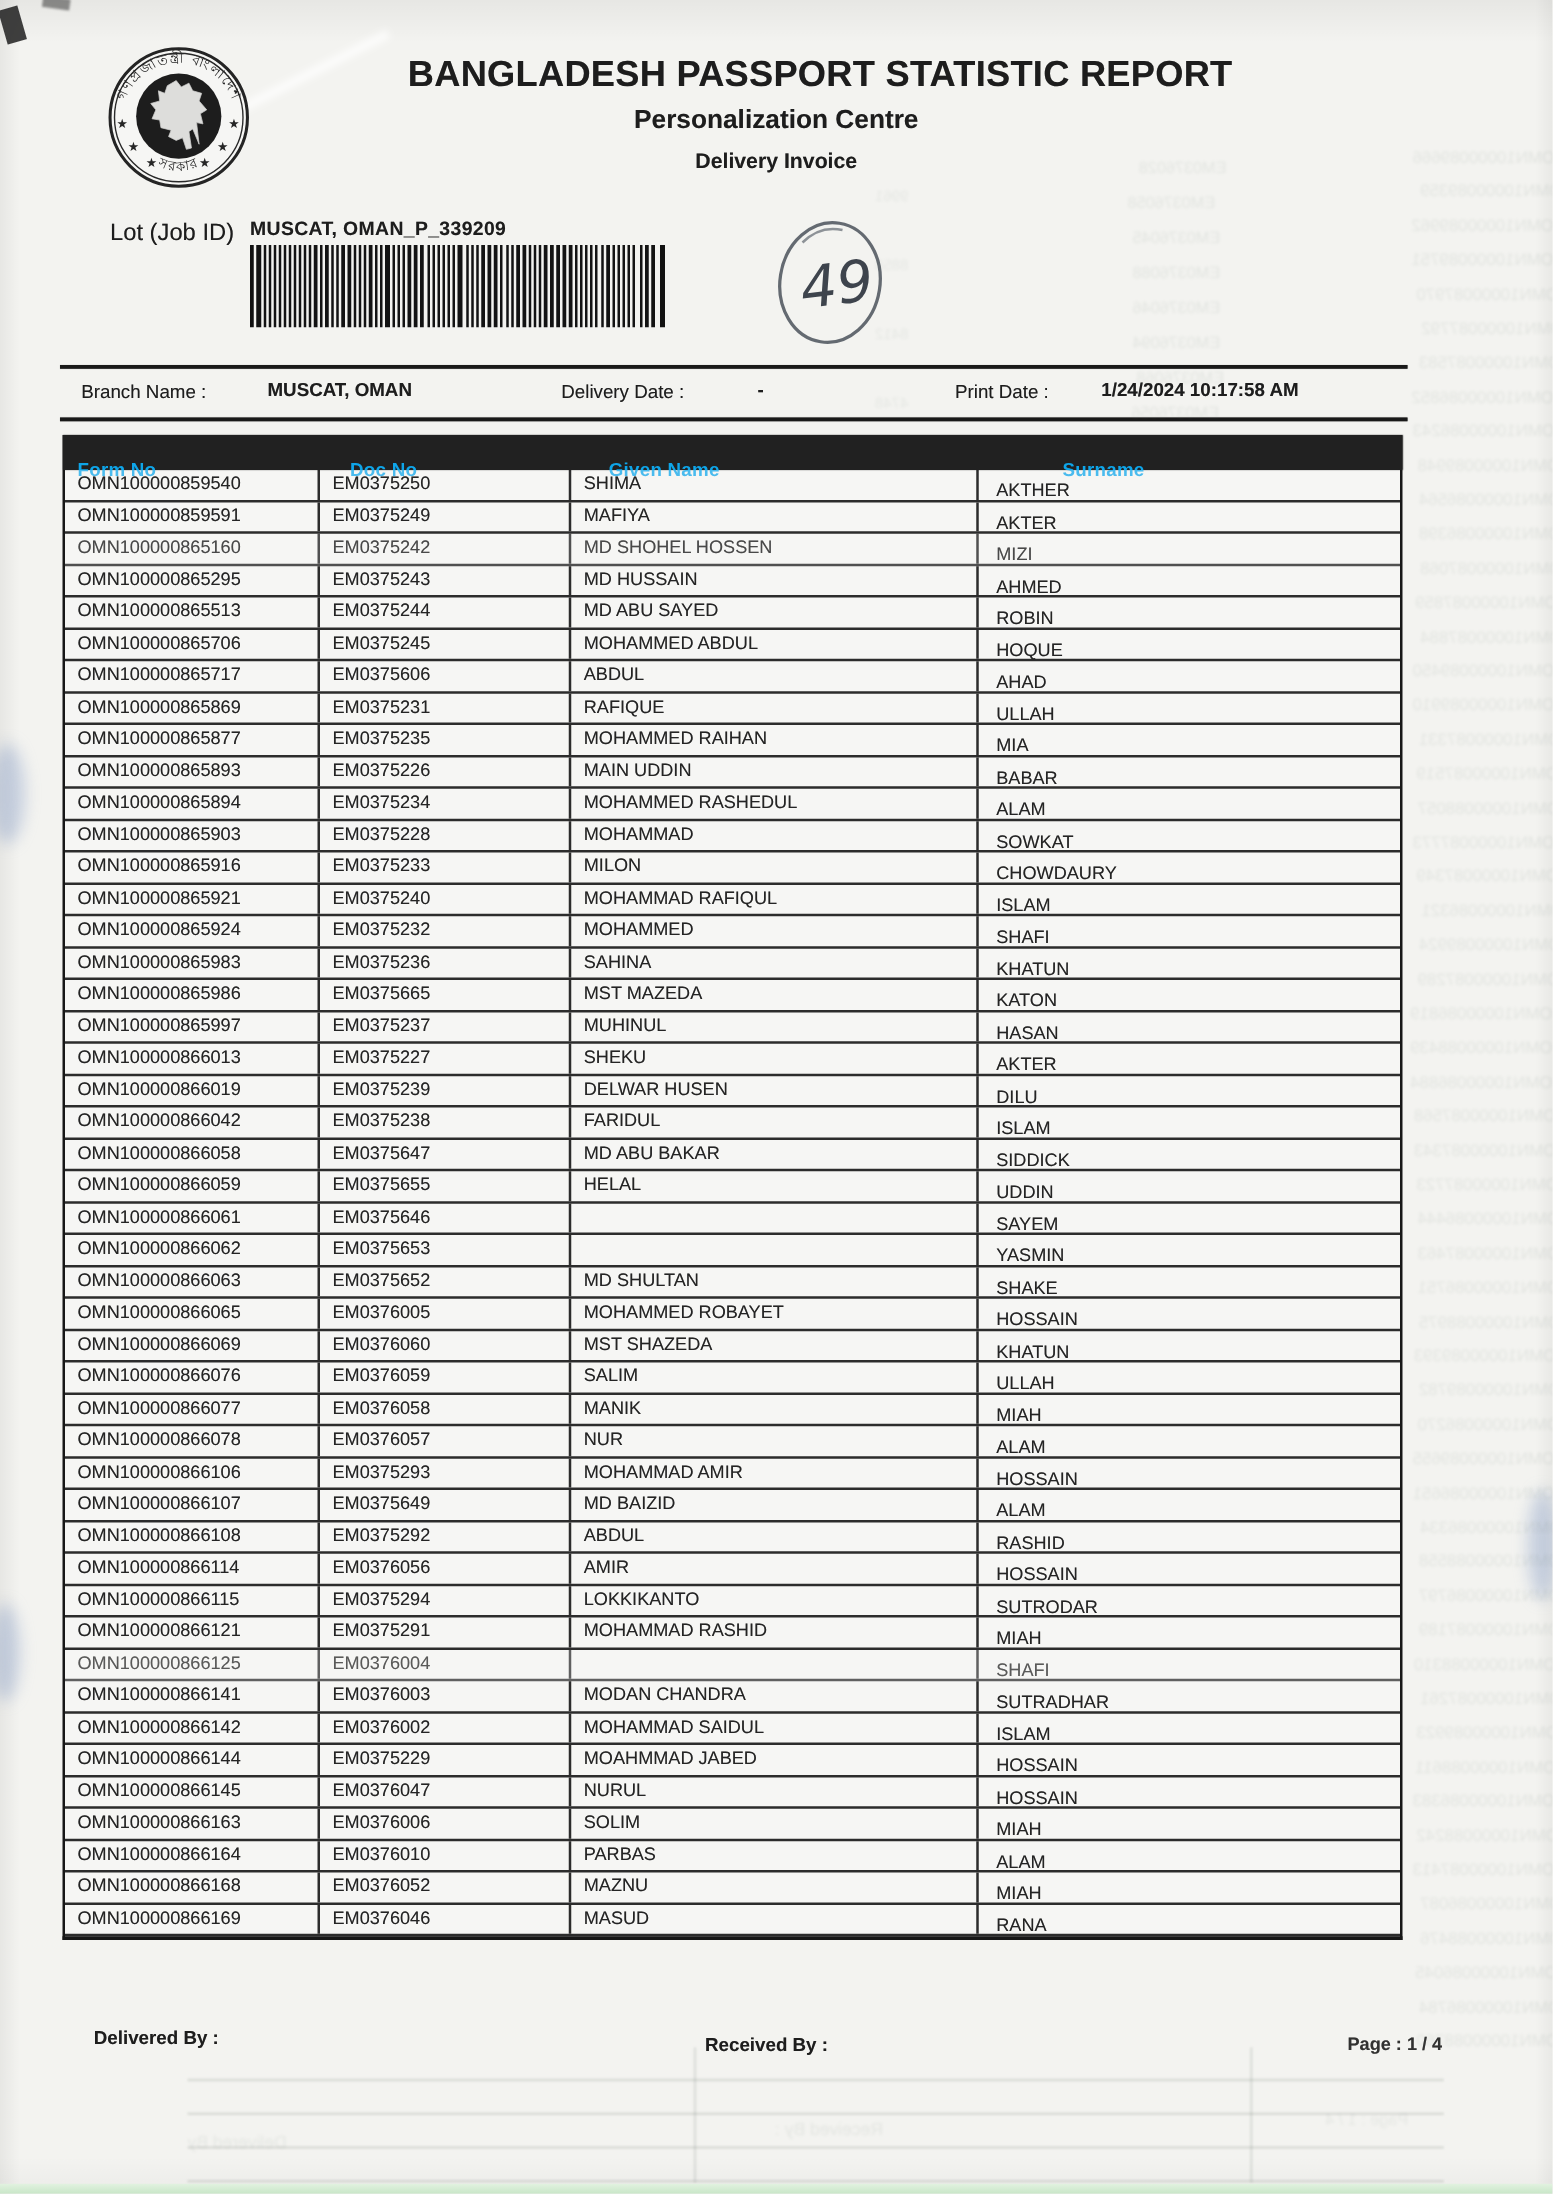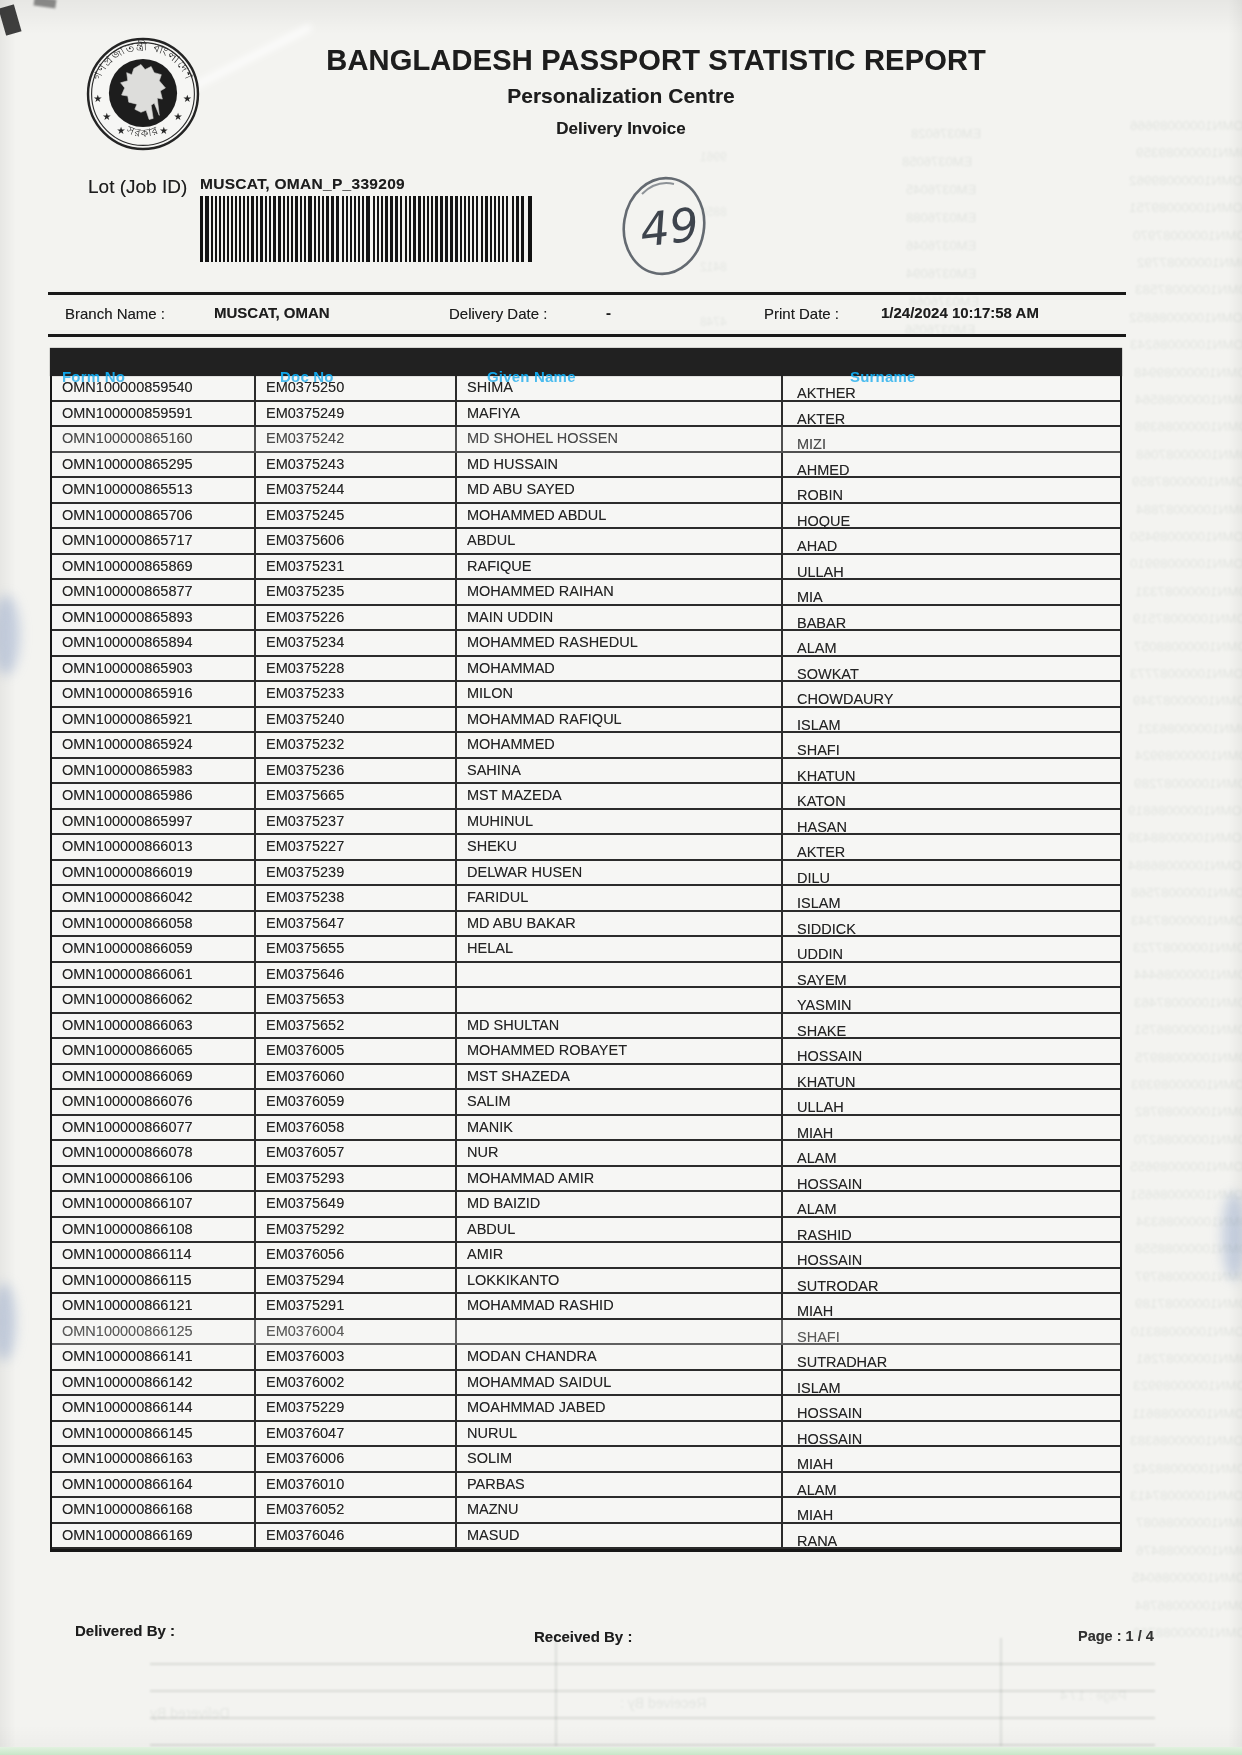--- a/index.html
+++ b/index.html
@@ -474,21 +474,21 @@
       </div>
       <div class="row">
         <div class="cell c0">OMN100000866169</div>
         <div class="cell c1">EM0376046</div>
         <div class="cell c2">MASUD</div>
         <div class="cell c3">RANA</div>
       </div>
     </div>
 
   <div class="abs ink foot" style="left:75px;top:1622px;">Delivered By :</div>
-  <div class="abs ink foot" style="left:534px;top:1628px;">Received By :</div>
+  <div class="abs ink foot" style="left:564px;top:1628px;">Received By :</div>
   <div class="abs ink" style="left:1078px;top:1628px;font-size:14.5px;font-weight:bold;opacity:.9;">Page : 1 / 4</div>
 
   <div id="ghosts">
       <div class="abs ghost" style="left: 1130px; top: 118px;">OMN10000089666</div>
       <div class="abs ghost" style="left: 1136px; top: 145.4px;">OMN10000089359</div>
       <div class="abs ghost" style="left: 1129px; top: 172.8px;">OMN10000089962</div>
       <div class="abs ghost" style="left: 1129px; top: 200.2px;">OMN10000089751</div>
       <div class="abs ghost" style="left: 1133px; top: 227.6px;">OMN10000087970</div>
       <div class="abs ghost" style="left: 1137px; top: 255px;">OMN10000087792</div>
       <div class="abs ghost" style="left: 1135px; top: 282.4px;">OMN10000087583</div>

